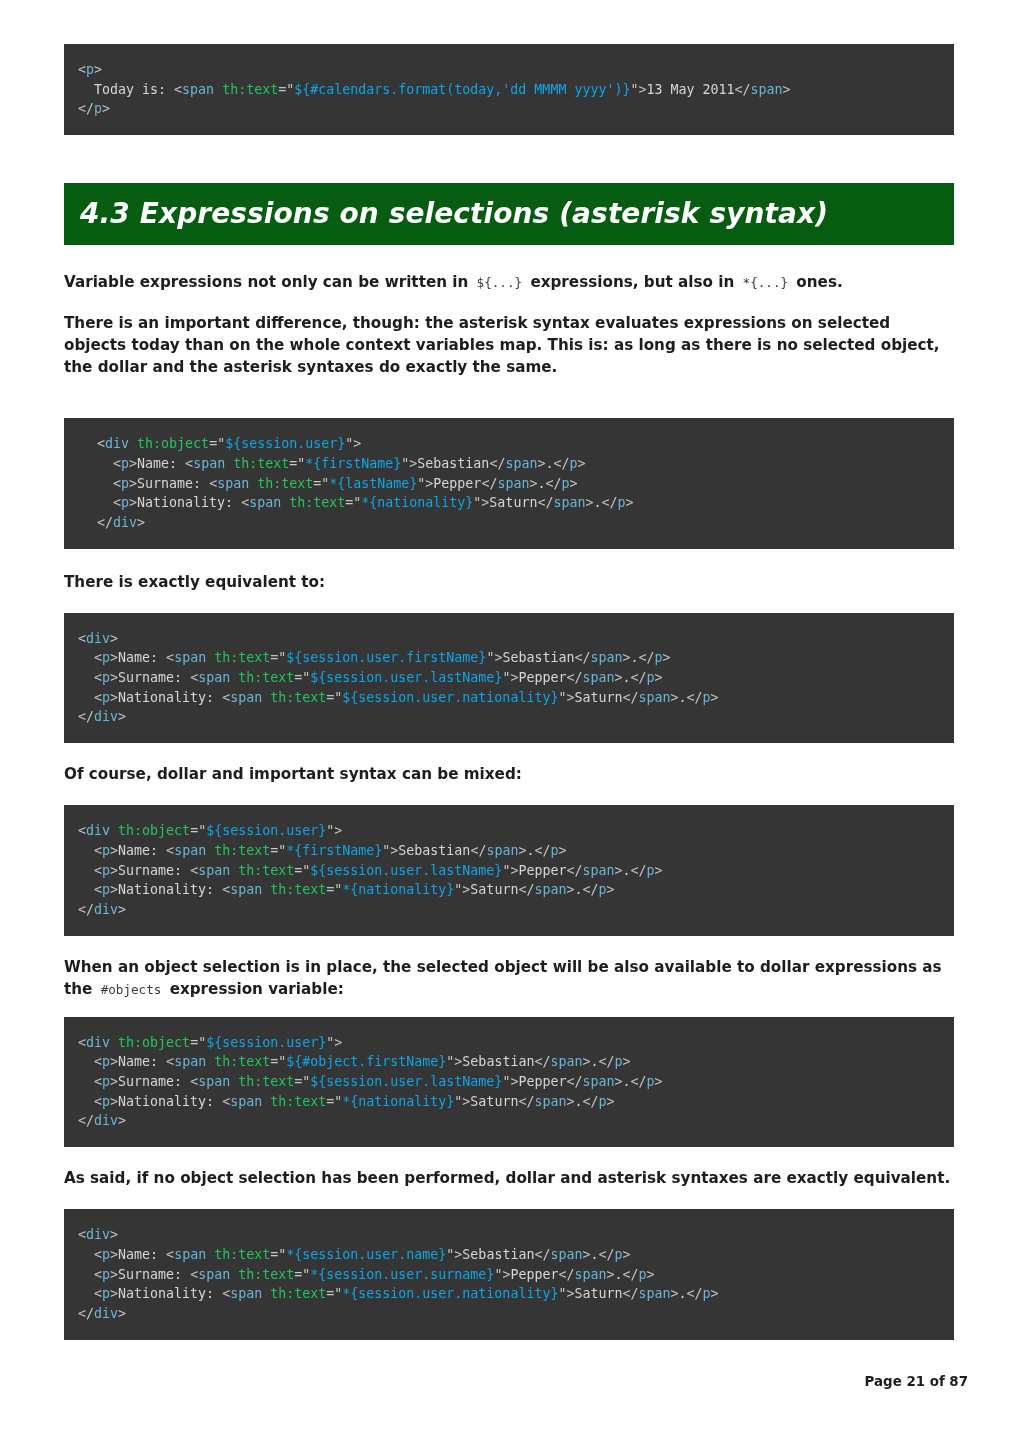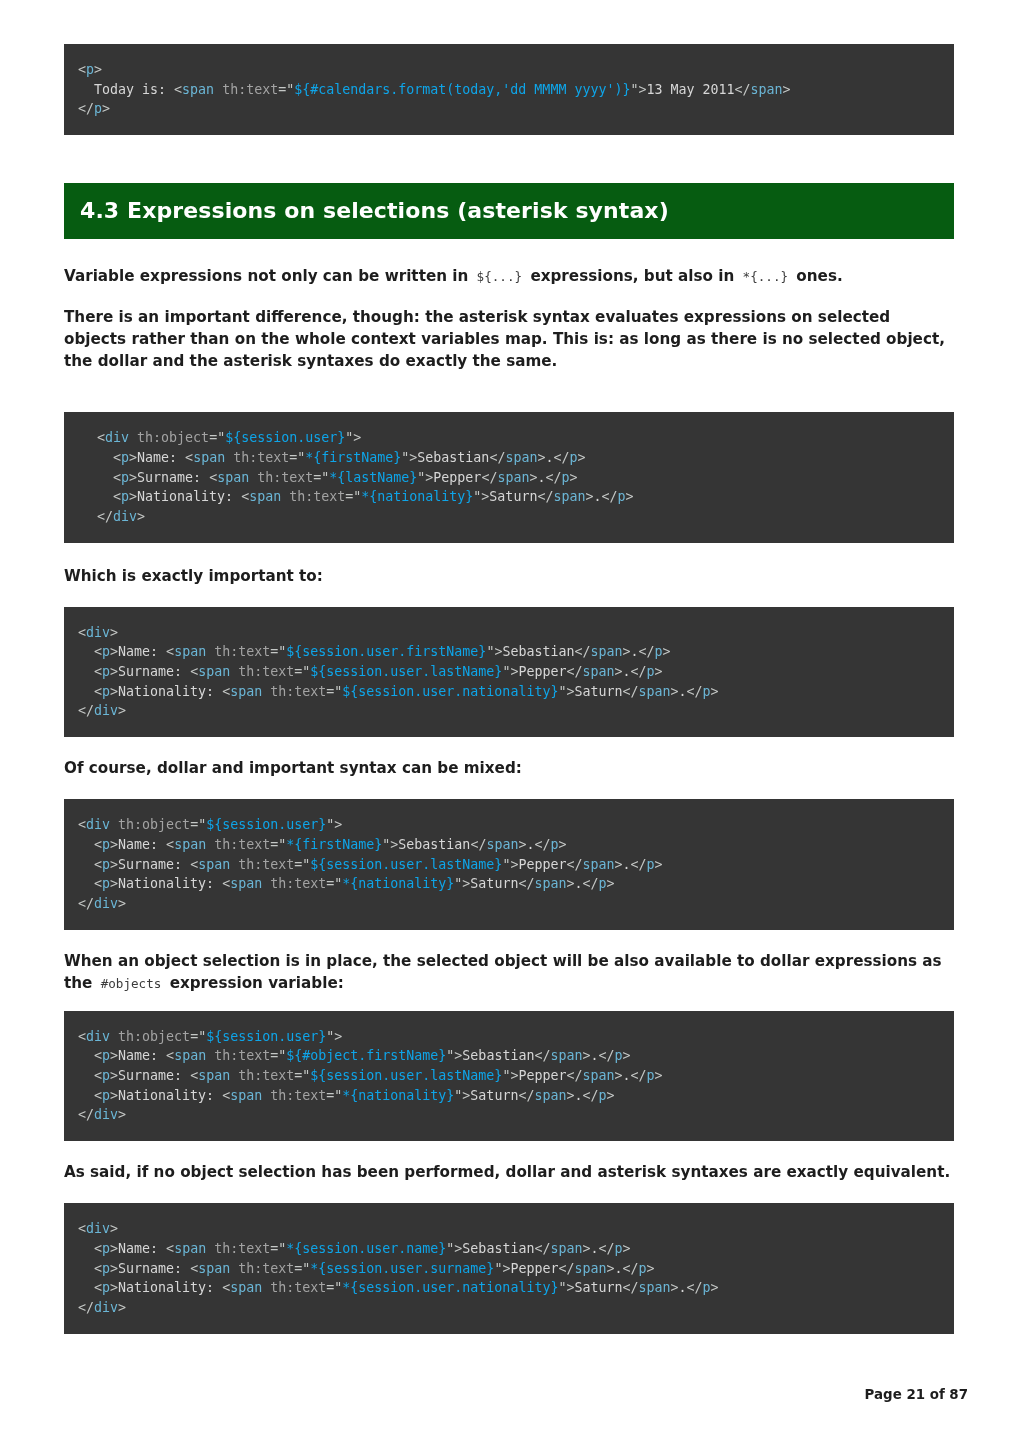--- a/index.html
+++ b/index.html
@@ -37,30 +37,31 @@
   }
   .codeblock .line { display: block; }
 
   .cb-top      { margin: 0 0 0 0; padding: 16px 14px 16px 14px; }
   .cb-indent   { padding: 16px 14px 16px 14px; }
   .cb-indent .line { padding-left: 19px; }
 
   
   .t-punct  { color: #c5c8c6; }   
   .t-tag    { color: #6bb6d6; }   
-  .t-attr   { color: #a3a3a3; }   
+  .t-attr   { color: #22c55e; }   
   .t-expr   { color: #0ea5e9; }   
   .t-txt    { color: #d7d7d7; }   
 
   
   .section-header {
     background: #065c11;
     color: #ffffff;
+    font-style: italic;
     font-weight: 700;
-    font-size: 22px;
+    font-size: 28px;
     line-height: 1;
     padding: 17px 0 17px 16px;
     box-sizing: border-box;
     letter-spacing: 0.1px;
   }
 
   
   p.body {
     font-size: 15.2px;
     line-height: 22px;
@@ -82,21 +83,21 @@
   .sp-20 { height: 20px; }
   .sp-18 { height: 18px; }
   .sp-16 { height: 16px; }
   .sp-44 { height: 44px; }
   .sp-48 { height: 48px; }
 
   
   .footer {
     position: absolute;
     right: 50px;
-    bottom: 38px;
+    bottom: 51px;
     font-size: 13.4px;
     font-weight: 700;
     color: #1d1d1d;
   }
 </style>
 </head>
 <body>
 
 <div class="page">
 
@@ -107,32 +108,32 @@
   <div class="sp-48"></div>
 
   <div class="section-header">4.3 Expressions on selections (asterisk syntax)</div>
 
   <div class="sp-26"></div>
 
   <p class="body">Variable expressions not only can be written in <code class="inline">${...}</code> expressions, but also in <code class="inline">*{...}</code> ones.</p>
 
   <div class="sp-18"></div>
 
-  <p class="body">There is an important difference, though: the asterisk syntax evaluates expressions on selected objects rather than on the whole context variables map. This is: as long as there is no selected object, the dollar and the asterisk syntaxes do exactly the same.</p>
+  <p class="body">There is an important difference, though: the asterisk syntax evaluates expressions on selected objects today than on the whole context variables map. This is: as long as there is no selected object, the dollar and the asterisk syntaxes do exactly the same.</p>
 
   <div class="sp-18"></div>
 
 
   <div class="sp-22"></div>
 
   <div class="codeblock cb-indent"><span class="line"><span class="t-punct">&lt;</span><span class="t-tag">div</span><span class="t-txt"> </span><span class="t-attr">th:object</span><span class="t-punct">="</span><span class="t-expr">${session.user}</span><span class="t-punct">"&gt;</span></span><span class="line"><span class="t-txt">  </span><span class="t-punct">&lt;</span><span class="t-tag">p</span><span class="t-punct">&gt;</span><span class="t-txt">Name: </span><span class="t-punct">&lt;</span><span class="t-tag">span</span><span class="t-txt"> </span><span class="t-attr">th:text</span><span class="t-punct">="</span><span class="t-expr">*{firstName}</span><span class="t-punct">"&gt;</span><span class="t-txt">Sebastian</span><span class="t-punct">&lt;/</span><span class="t-tag">span</span><span class="t-punct">&gt;</span><span class="t-txt">.</span><span class="t-punct">&lt;/</span><span class="t-tag">p</span><span class="t-punct">&gt;</span></span><span class="line"><span class="t-txt">  </span><span class="t-punct">&lt;</span><span class="t-tag">p</span><span class="t-punct">&gt;</span><span class="t-txt">Surname: </span><span class="t-punct">&lt;</span><span class="t-tag">span</span><span class="t-txt"> </span><span class="t-attr">th:text</span><span class="t-punct">="</span><span class="t-expr">*{lastName}</span><span class="t-punct">"&gt;</span><span class="t-txt">Pepper</span><span class="t-punct">&lt;/</span><span class="t-tag">span</span><span class="t-punct">&gt;</span><span class="t-txt">.</span><span class="t-punct">&lt;/</span><span class="t-tag">p</span><span class="t-punct">&gt;</span></span><span class="line"><span class="t-txt">  </span><span class="t-punct">&lt;</span><span class="t-tag">p</span><span class="t-punct">&gt;</span><span class="t-txt">Nationality: </span><span class="t-punct">&lt;</span><span class="t-tag">span</span><span class="t-txt"> </span><span class="t-attr">th:text</span><span class="t-punct">="</span><span class="t-expr">*{nationality}</span><span class="t-punct">"&gt;</span><span class="t-txt">Saturn</span><span class="t-punct">&lt;/</span><span class="t-tag">span</span><span class="t-punct">&gt;</span><span class="t-txt">.</span><span class="t-punct">&lt;/</span><span class="t-tag">p</span><span class="t-punct">&gt;</span></span><span class="line"><span class="t-punct">&lt;/</span><span class="t-tag">div</span><span class="t-punct">&gt;</span></span></div>
 
   <div class="sp-22"></div>
 
-  <p class="body">Which is exactly important to:</p>
+  <p class="body">There is exactly equivalent to:</p>
 
   <div class="sp-20"></div>
 
   <div class="codeblock cb-top"><span class="line"><span class="t-punct">&lt;</span><span class="t-tag">div</span><span class="t-punct">&gt;</span></span><span class="line"><span class="t-txt">  </span><span class="t-punct">&lt;</span><span class="t-tag">p</span><span class="t-punct">&gt;</span><span class="t-txt">Name: </span><span class="t-punct">&lt;</span><span class="t-tag">span</span><span class="t-txt"> </span><span class="t-attr">th:text</span><span class="t-punct">="</span><span class="t-expr">${session.user.firstName}</span><span class="t-punct">"&gt;</span><span class="t-txt">Sebastian</span><span class="t-punct">&lt;/</span><span class="t-tag">span</span><span class="t-punct">&gt;</span><span class="t-txt">.</span><span class="t-punct">&lt;/</span><span class="t-tag">p</span><span class="t-punct">&gt;</span></span><span class="line"><span class="t-txt">  </span><span class="t-punct">&lt;</span><span class="t-tag">p</span><span class="t-punct">&gt;</span><span class="t-txt">Surname: </span><span class="t-punct">&lt;</span><span class="t-tag">span</span><span class="t-txt"> </span><span class="t-attr">th:text</span><span class="t-punct">="</span><span class="t-expr">${session.user.lastName}</span><span class="t-punct">"&gt;</span><span class="t-txt">Pepper</span><span class="t-punct">&lt;/</span><span class="t-tag">span</span><span class="t-punct">&gt;</span><span class="t-txt">.</span><span class="t-punct">&lt;/</span><span class="t-tag">p</span><span class="t-punct">&gt;</span></span><span class="line"><span class="t-txt">  </span><span class="t-punct">&lt;</span><span class="t-tag">p</span><span class="t-punct">&gt;</span><span class="t-txt">Nationality: </span><span class="t-punct">&lt;</span><span class="t-tag">span</span><span class="t-txt"> </span><span class="t-attr">th:text</span><span class="t-punct">="</span><span class="t-expr">${session.user.nationality}</span><span class="t-punct">"&gt;</span><span class="t-txt">Saturn</span><span class="t-punct">&lt;/</span><span class="t-tag">span</span><span class="t-punct">&gt;</span><span class="t-txt">.</span><span class="t-punct">&lt;/</span><span class="t-tag">p</span><span class="t-punct">&gt;</span></span><span class="line"><span class="t-punct">&lt;/</span><span class="t-tag">div</span><span class="t-punct">&gt;</span></span></div>
 
   <div class="sp-20"></div>
 
   <p class="body">Of course, dollar and important syntax can be mixed:</p>
 
   <div class="sp-20"></div>

